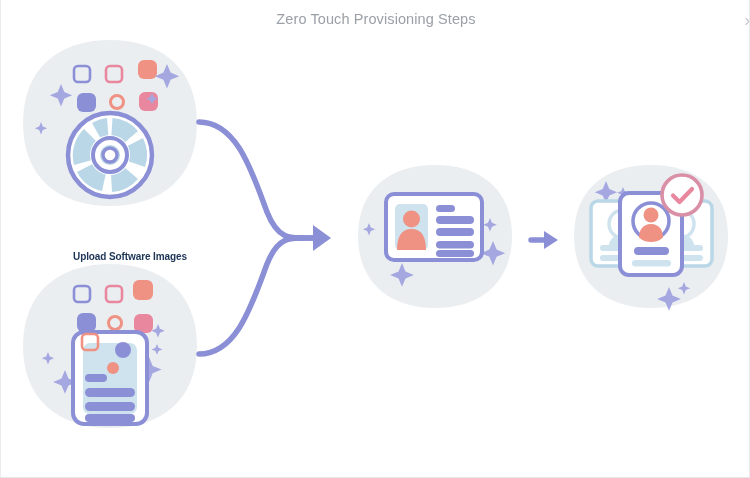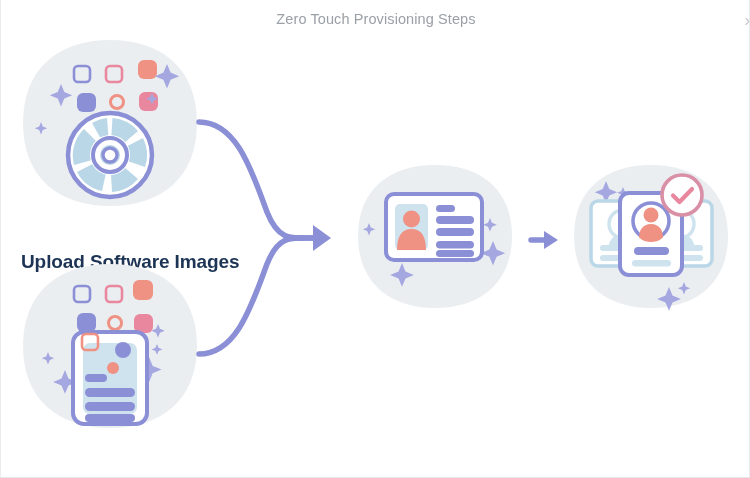--- a/index.html
+++ b/index.html
@@ -72,21 +72,21 @@
 
   .step {
     position: absolute;
   }
   .step-art {
     position: relative;
   }
   .step-label {
     position: absolute;
     text-align: center;
-    font-size: 19px;
+    font-size: 10px;
     font-weight: bold;
     color: #1d3455;
     white-space: nowrap;
     letter-spacing: -0.1px;
   }
 
   
   #step-upload-software      { left: 20px;  top: 38px; }
   #step-upload-config        { left: 20px;  top: 262px; }
   #step-create-profile       { left: 355px; top: 163px; }

